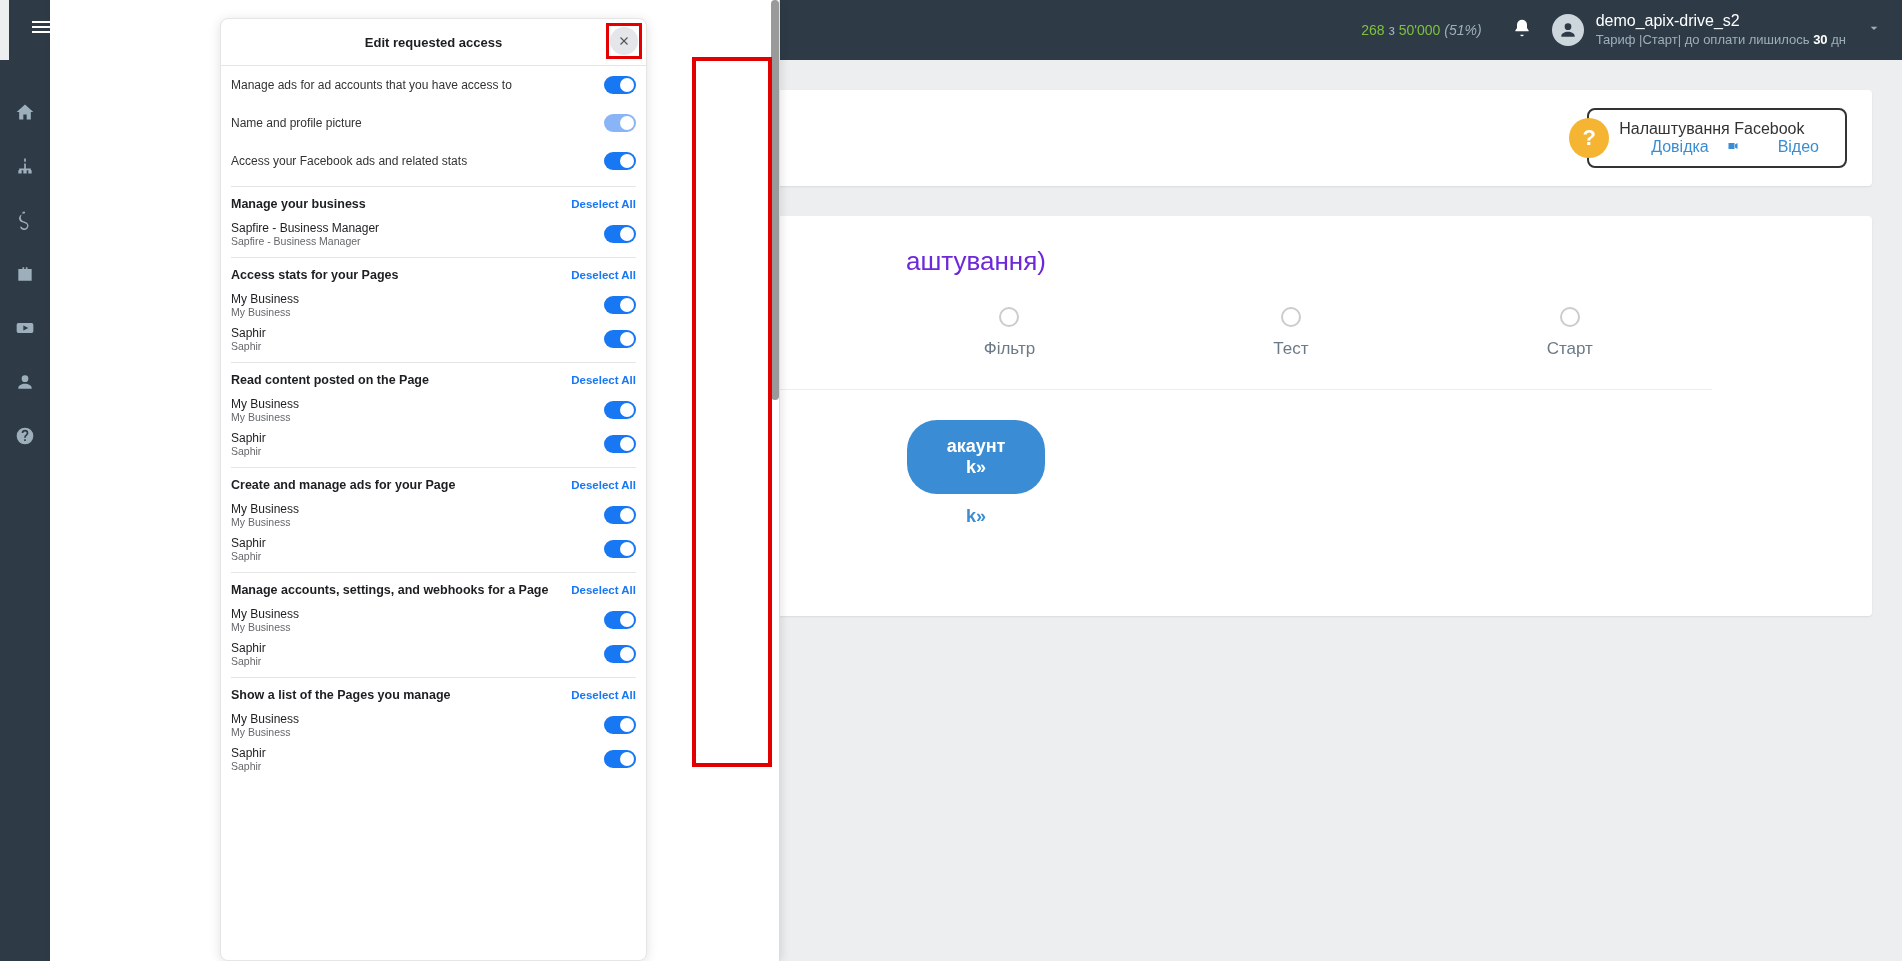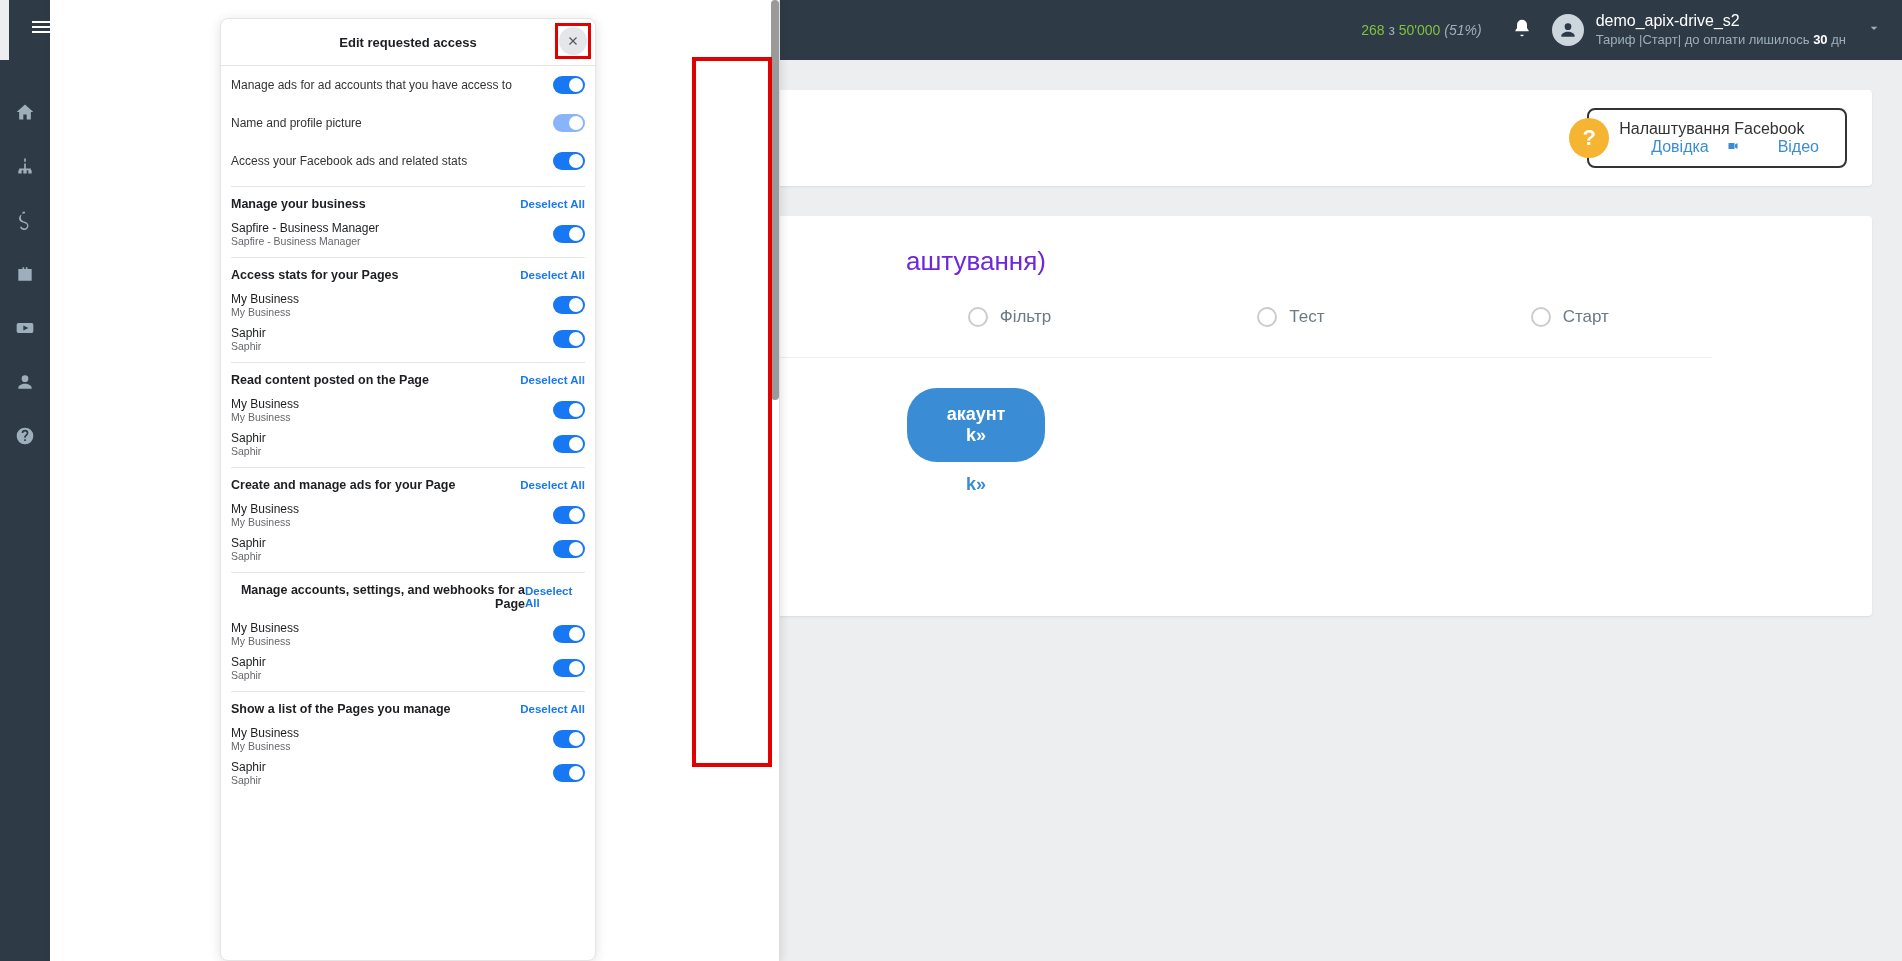--- a/index.html
+++ b/index.html
@@ -30,32 +30,32 @@
 .white-card-top { background: #fff; margin: 30px; padding: 18px 25px; border-radius: 4px; box-shadow: 0 1px 2px rgba(0,0,0,0.08); display: flex; align-items: center; justify-content: space-between; }
 .help-badge-box { border: 2px solid #333; border-radius: 8px; padding: 8px 14px; display: flex; align-items: center; gap: 10px; }
 .help-q { width: 40px; height: 40px; border-radius: 50%; background: #f5b431; color: #fff; display: flex; align-items: center; justify-content: center; font-weight: bold; font-size: 22px; margin-left: -34px; }
 .help-text { font-size: 16px; color: #333; }
 .help-links { font-size: 16px; }
 .help-links a { color: #3a8dd4; text-decoration: none; margin-right: 12px; margin-left: 32px; }
 .help-cam { display: inline-block; }
 .white-card-main { background: #fff; margin: 0 30px 30px 30px; padding: 30px 40px; border-radius: 4px; box-shadow: 0 1px 2px rgba(0,0,0,0.08); min-height: 400px; }
 .page-title { font-size: 26px; color: #6d28d9; font-weight: 400; margin-bottom: 30px; text-align: center; }
 .steps { display: flex; justify-content: space-around; align-items: flex-start; margin: 30px 120px; border-bottom: 1px solid #eee; padding-bottom: 30px; }
-.step { display: flex; flex-direction: row; align-items: center; gap: 12px; }
+.step { display: flex; flex-direction: column; align-items: center; gap: 12px; }
 .step-dot { width: 20px; height: 20px; border-radius: 50%; background: #fff; border: 2px solid #ccc; }
 .step-dot.active { border-color: #7fc040; background: #7fc040; position: relative; }
 .step-dot.active::after { content: ''; position: absolute; left: 5px; top: 5px; width: 6px; height: 6px; border-radius: 50%; background: #fff; }
 .step-label { font-size: 17px; color: #6b7a86; font-weight: 500; }
 .step-label.active { color: #7fc040; font-weight: 700; }
 .connect-section { text-align: center; margin-top: 30px; }
 .connect-btn { background: #3a8dd4; color: #fff; border: none; border-radius: 30px; padding: 16px 40px; font-size: 18px; font-weight: 600; cursor: pointer; }
 .connect-sub { color: #3a8dd4; font-size: 18px; margin-top: 12px; font-weight: 600; }
 
 .modal-overlay { position: absolute; top: 0; left: 50px; width: 730px; bottom: 0; background: #fff; z-index: 10; border-right: 1px solid #ddd; box-shadow: 2px 0 8px rgba(0,0,0,0.1); overflow: hidden; }
-.modal-inner { position: absolute; left: 170px; top: 18px; width: 376px; bottom: 0; border: 1px solid #e5e5e5; border-radius: 8px; overflow-y: auto; box-shadow: 0 2px 12px rgba(0,0,0,0.12); background: #fff; }
+.modal-inner { position: absolute; left: 170px; top: 18px; width: 427px; bottom: 0; border: 1px solid #e5e5e5; border-radius: 8px; overflow-y: auto; box-shadow: 0 2px 12px rgba(0,0,0,0.12); background: #fff; }
 .modal-header { position: relative; padding: 14px; text-align: center; border-bottom: 1px solid #e5e5e5; }
 .modal-title { font-weight: 700; font-size: 13px; color: #1c1e21; }
 .close-btn { position: absolute; right: 8px; top: 8px; width: 28px; height: 28px; border-radius: 50%; background: #e4e6ea; display: flex; align-items: center; justify-content: center; cursor: pointer; border: none; }
 .close-highlight { position: absolute; right: 4px; top: 4px; width: 36px; height: 36px; border: 3px solid #e20000; z-index: 1; pointer-events: none; }
 .modal-body { padding: 0 10px 10px 10px; font-size: 12px; color: #1c1e21; }
 .top-perm { display: flex; justify-content: space-between; align-items: center; padding: 10px 0; }
 .perm-label { font-size: 12px; color: #333; }
 .toggle { width: 32px; height: 18px; border-radius: 20px; background: #1877f2; position: relative; cursor: pointer; flex-shrink: 0; }
 .toggle::after { content: ''; position: absolute; right: 2px; top: 2px; width: 14px; height: 14px; border-radius: 50%; background: #fff; }
 .toggle.light { background: #8ab4f8; }

